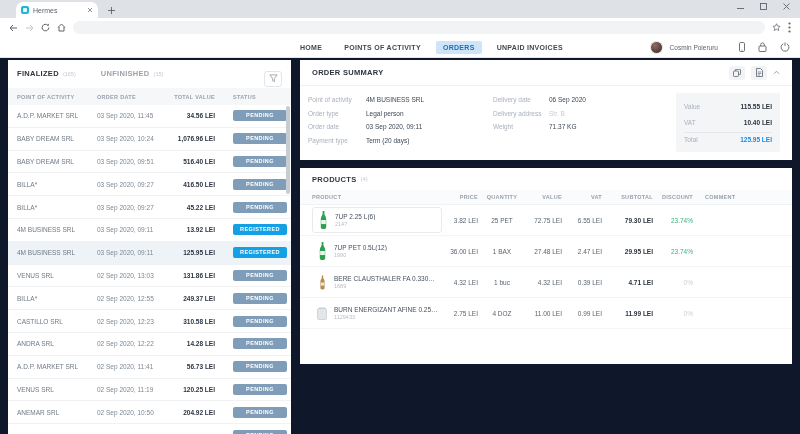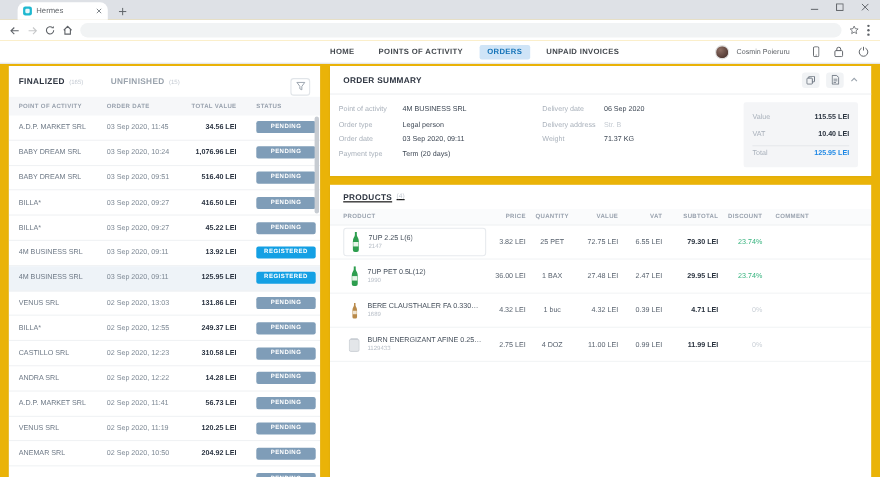--- a/index.html
+++ b/index.html
@@ -1,18 +1,18 @@
 <!DOCTYPE html>
 <html><head>
 <meta charset="utf-8">
 <style>
   * { box-sizing: border-box; margin: 0; padding: 0; }
   html, body { width: 800px; height: 434px; overflow: hidden; background: #fff;
     font-family: "Liberation Sans", "DejaVu Sans", sans-serif; }
-  .window { width: 800px; height: 434px; overflow: hidden; position: relative; background: #eab308; }
+  .window { width: 800px; height: 434px; overflow: hidden; position: relative; background: #0f172a; }
 
   
   .tabbar { height: 18px; background: #dee1e6; display: flex; align-items: flex-end; }
   .tab { width: 82px; height: 16px; background: #fff; border-radius: 7px 7px 0 0; margin-left: 16px;
     display: flex; align-items: center; gap: 4px; padding: 0 5px; }
   .favicon { width: 8px; height: 8px; border-radius: 2px; background: #1eb8d0; flex: 0 0 auto; position: relative; }
   .favicon::after { content: ""; position: absolute; left: 2px; top: 2px; width: 4px; height: 4px; background: #fff; border-radius: 1px; opacity: .9; }
   .tab-title { font-size: 7px; color: #5f6368; flex: 1; overflow: hidden; white-space: nowrap; }
   .newtab { width: 14px; height: 14px; display: flex; align-items: center; justify-content: center; margin: 0 0 1px 6px; }
   .winctl { margin-left: auto; display: flex; align-items: center; gap: 16px; padding: 0 10px 4px 0; align-self: flex-start; margin-top: 3px; }
@@ -56,21 +56,21 @@
   .lp-date { color: #7d8894; }
   .lp-val { font-weight: 700; color: #2b3442; }
   .badge-wrap { padding-left: 18px; }
   .badge { display: block; width: 54px; height: 11px; border-radius: 2px; color: #fff; font-size: 5.5px; font-weight: 700;
     letter-spacing: .4px; text-align: center; line-height: 11px; }
   .badge.pending { background: #7f9db8; }
   .badge.registered { background: #14a0e4; }
   .scroll-thumb { position: absolute; right: 1px; top: 46px; width: 4px; height: 88px; background: #c7ccd2; border-radius: 2px; }
 
   
-  .right-col { flex: 1; display: flex; flex-direction: column; gap: 8px; height: 374px; }
+  .right-col { flex: 1; display: flex; flex-direction: column; gap: 8px; height: 304px; }
 
   
   .order-summary { height: 100px; display: flex; flex-direction: column; }
   .sec-header { height: 26px; display: flex; align-items: center; padding: 0 12px; border-bottom: 1px solid #eef0f2; gap: 4px; }
   .sec-title { font-size: 7.5px; font-weight: 700; letter-spacing: .3px; color: #2d3440; }
   .sec-count { font-size: 6px; color: #c3c9d1; }
   .os-actions { margin-left: auto; display: flex; align-items: center; gap: 6px; }
   .mini-btn { width: 16px; height: 14px; background: #f1f3f5; border-radius: 3px; display: flex; align-items: center; justify-content: center; cursor: pointer; }
   .os-body { flex: 1; display: flex; padding: 7px 12px 8px 8px; }
   .os-col { display: flex; flex-direction: column; }
@@ -457,21 +457,21 @@
 
               <div class="tot-row total">
                 <span class="tot-label">Total</span>
                 <span class="tot-value">125.95 LEI</span>
               </div>
             </div>
         </div>
       </section>
 
       <section class="panel products">
-        <div class="sec-header" style="border-bottom:none;height:22px;text-decoration:underline;">
+        <div class="sec-header" style="border-bottom:none;height:22px;">
           <span class="sec-title">PRODUCTS</span>
           <span class="sec-count">(4)</span>
         </div>
         <div class="pr-grid pr-colhead">
 
         <span>PRODUCT</span>
             <span class="r">PRICE</span>
             <span class="c">QUANTITY</span>
             <span class="r">VALUE</span>
             <span class="r">VAT</span>

